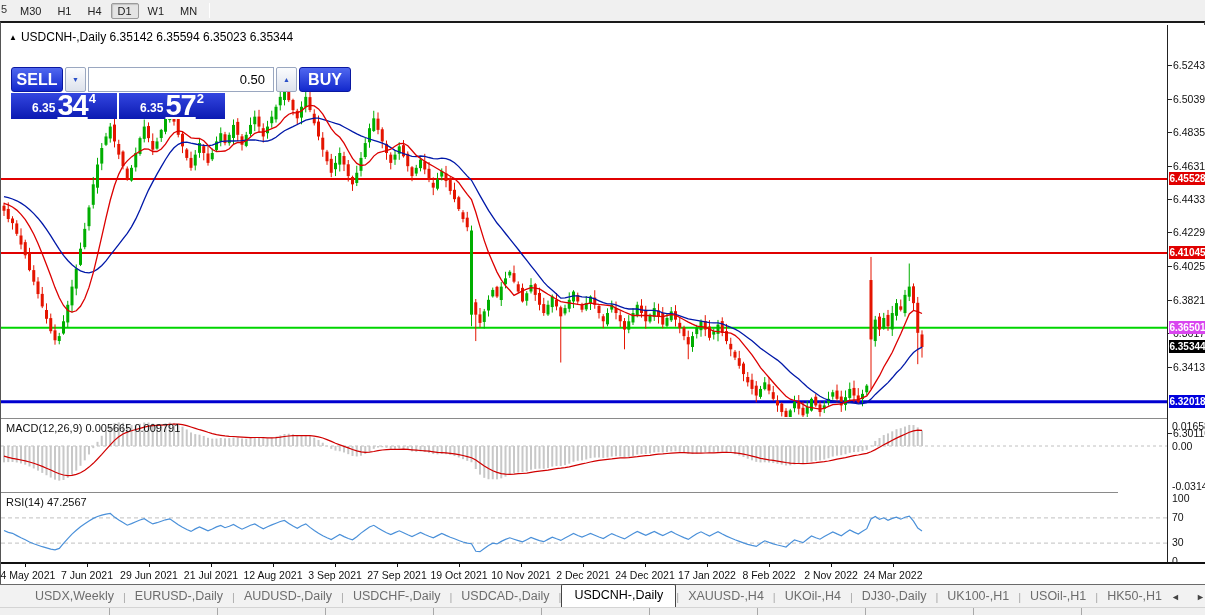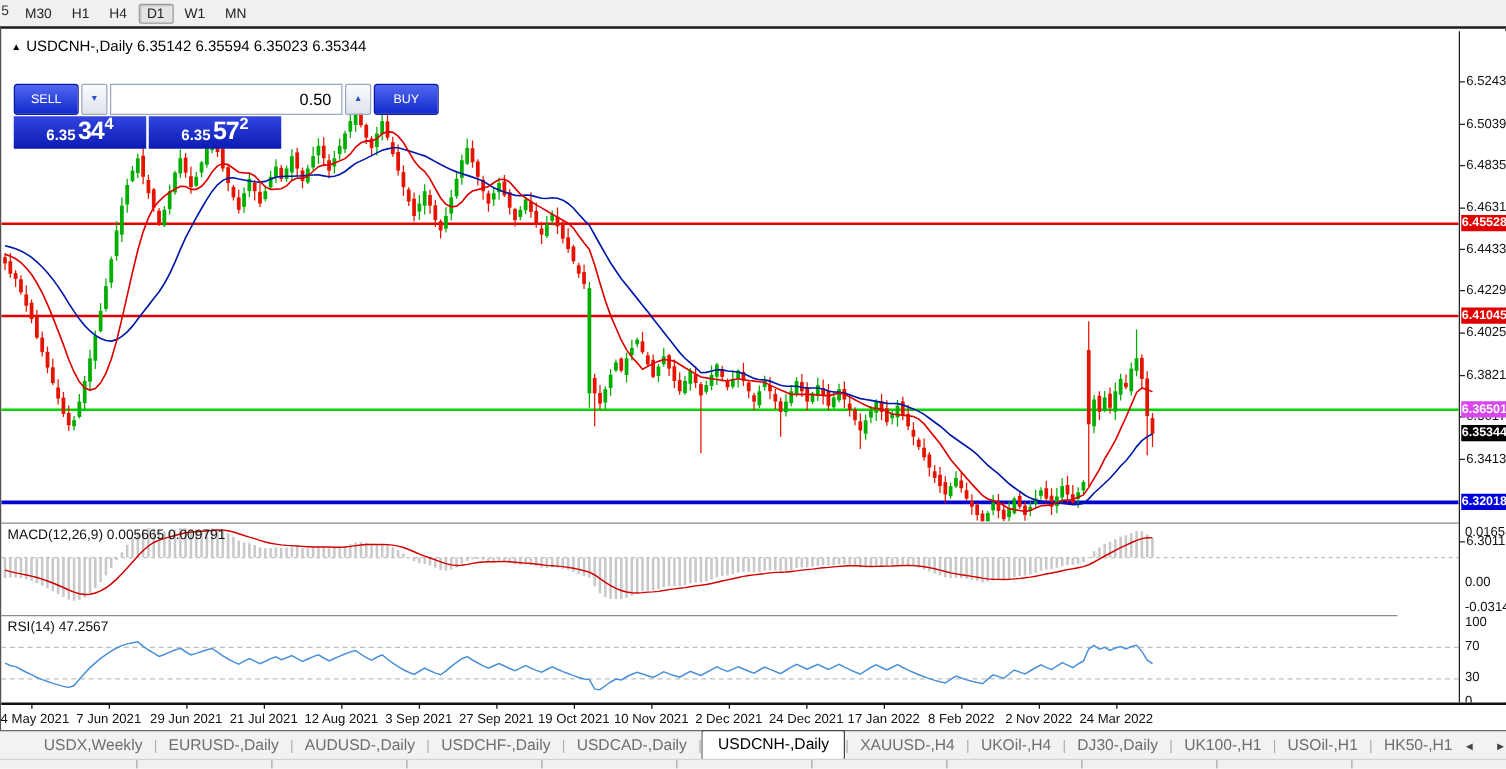--- a/index.html
+++ b/index.html
@@ -27,27 +27,27 @@
   .ind-axis-label { position:absolute; left:1171px; font-size:10.5px; color:#111; }
 
   
   #dateaxis { position:absolute; left:0; top:539px; width:1205px; height:24px; border-top:2px solid #111; background:#fff; }
   .dlabel { position:absolute; top:5px; font-size:10.5px; color:#111; transform:translateX(-50%); white-space:nowrap; }
   .dtick { position:absolute; top:0; width:1px; height:3px; background:#111; }
 
   
   #order-panel { position:absolute; left:10px; top:44px; width:214px; z-index:6; }
   #op-row1 { display:flex; height:25px; gap:2px; }
-  .op-btn { flex:0 0 52px; border:1px solid #0a18a0; border-radius:3px; background:linear-gradient(#5068f0,#1228cc); color:#fff; font-size:10px; font-weight:normal; display:flex; align-items:center; justify-content:center; cursor:pointer; }
+  .op-btn { flex:0 0 52px; border:1px solid #0a18a0; border-radius:3px; background:linear-gradient(#5068f0,#1228cc); color:#fff; font-size:16px; font-weight:bold; display:flex; align-items:center; justify-content:center; cursor:pointer; }
   .op-spin { flex:0 0 21px; border:1px solid #9aa7c0; border-radius:2px; background:linear-gradient(#fbfcfe,#dde2ec); color:#2a50c8; font-size:7px; display:flex; align-items:center; justify-content:center; cursor:pointer; }
   #op-volume { flex:1; border:1px solid #9aa7c0; background:#fff; font-size:13px; color:#000; text-align:right; padding-right:8px; font-family:"Liberation Sans",sans-serif; }
   #op-row2 { display:flex; height:26px; margin-top:1px; gap:2px; }
   .op-price { flex:1; background:linear-gradient(#3346e0,#0b1ab2); color:#fff; display:flex; align-items:flex-end; justify-content:center; padding-bottom:1px; cursor:pointer; }
   .op-small { font-size:12px; font-weight:bold; margin:0 2px 3px 0; }
-  .op-big { font-size:20px; font-weight:bold; line-height:26px; letter-spacing:-1px; }
+  .op-big { font-size:29px; font-weight:bold; line-height:26px; letter-spacing:-1px;text-decoration:underline; }
   .op-sup { font-size:13px; font-weight:bold; margin:0 0 12px 1px; }
 
   #chart-header { position:absolute; left:8px; top:7px; font-size:12px; color:#000; z-index:4; }
   #chart-header .arr { font-size:8px; vertical-align:1px; margin-right:4px; }
 
   
   #tabbar { position:absolute; left:0; top:584px; width:1205px; height:23px; background:#f2f2f2; border-top:1px solid #6a6a6a; display:flex; align-items:flex-end; padding-left:26px; }
   .tab { font-size:12.5px; color:#6d6d6d; padding:3px 9px 4px; cursor:pointer; white-space:nowrap; }
   .tab.active { background:#fff; color:#000; border:1px solid #444; border-bottom:1px solid #fff; border-radius:2px 2px 0 0; margin-bottom:-1px; padding:3px 12px 5px; }
   .tab-sep { color:#aaa; font-size:11px; padding-bottom:4px; }
@@ -809,21 +809,21 @@
         <span class="ptick" style="top: 402.31px;">6.30110</span>
         <span class="ptickmark" style="top: 408.31px;"></span>
         <span class="pbadge" style="top: 147.413px; background: rgb(224, 0, 0);">6.45528</span>
         <span class="pbadge" style="top: 221.382px; background: rgb(224, 0, 0);">6.41045</span>
         <span class="pbadge" style="top: 296.358px; background: #d946ef;">6.36501</span>
         <span class="pbadge" style="top: 315.449px; background: rgb(0, 0, 0);">6.35344</span>
         <span class="pbadge" style="top: 370.328px; background: rgb(0, 0, 221);">6.32018</span>
       </div>
     <div id="ind-axis-labels">
         <span class="ind-axis-label" style="top: 397px;">0.016586</span>
-        <span class="ind-axis-label" style="top: 417px; margin-top: 20px;">0.00</span>
+        <span class="ind-axis-label" style="top: 417px;">0.00</span>
         <span class="ind-axis-label" style="top: 457px;">-0.03142</span>
         <span class="ind-axis-label" style="top: 469px;">100</span>
         <span class="ind-axis-label" style="top: 487.9px;">70</span>
         <span class="ind-axis-label" style="top: 513.1px;">30</span>
         <span class="ind-axis-label" style="top: 532px;">0</span>
       </div>
 
     <div id="dateaxis">
         <span class="dlabel" style="left: 24px;">14 May 2021</span>
         <span class="dtick" style="left: 24px;"></span>

